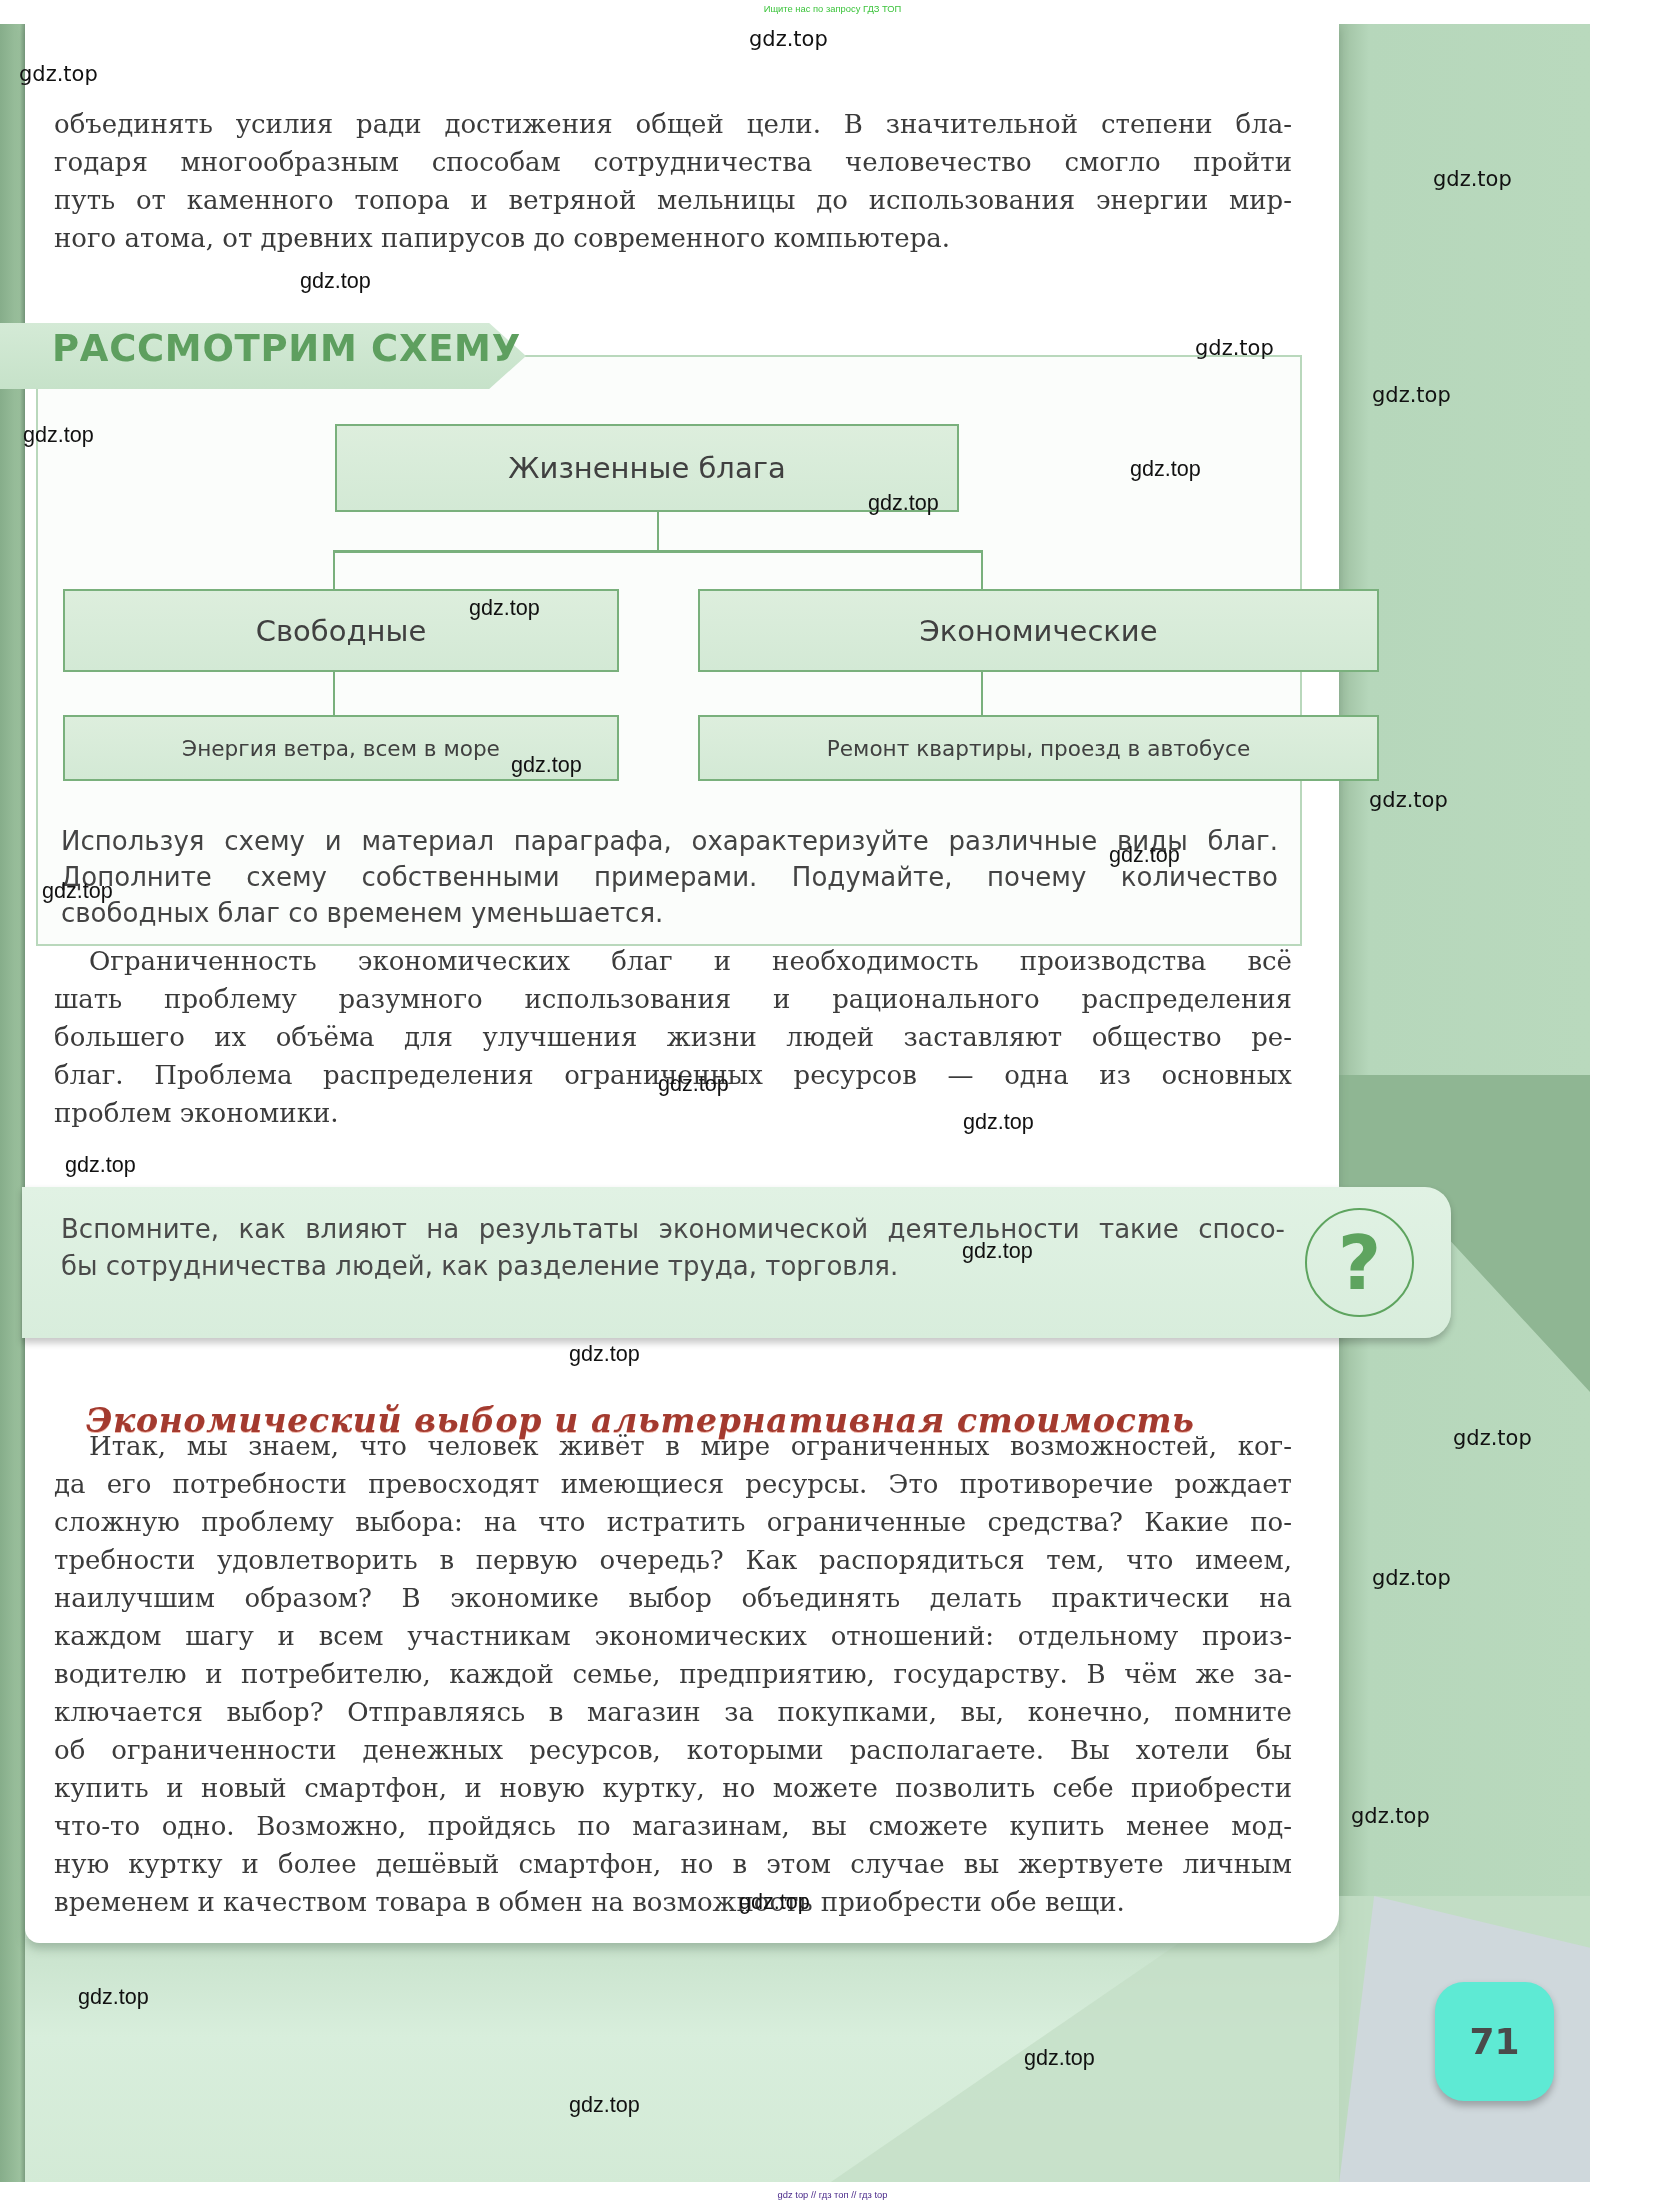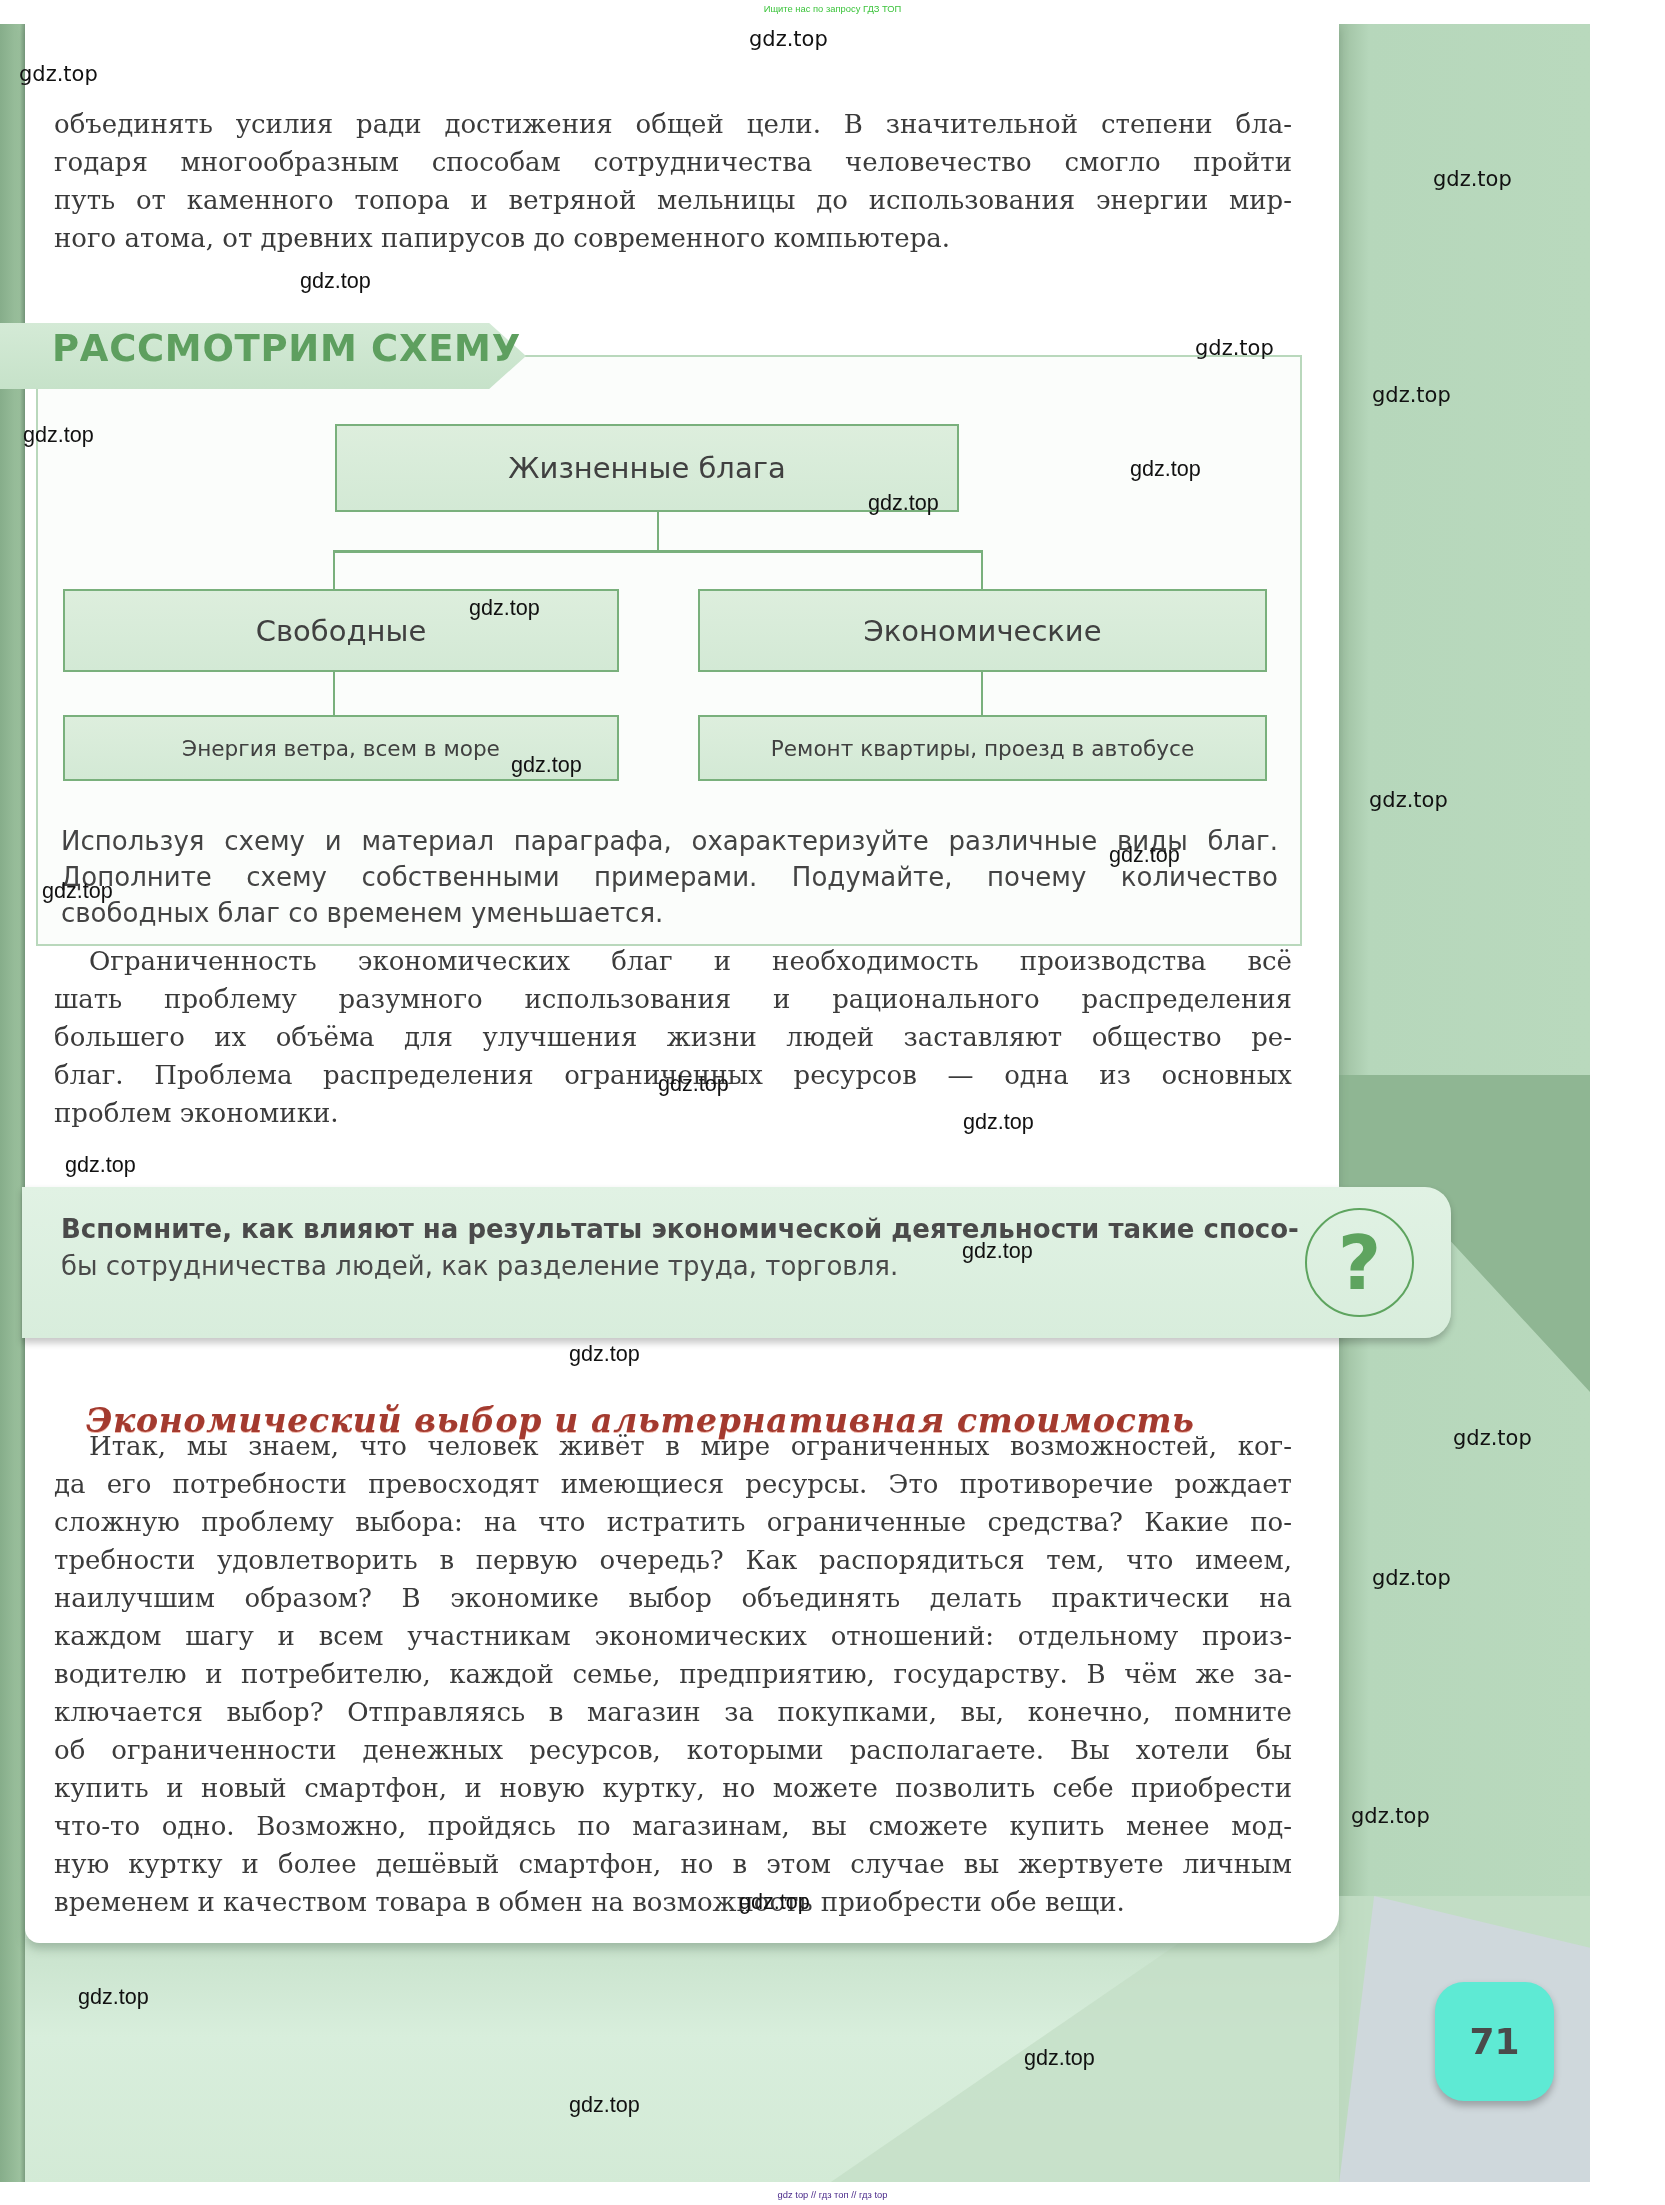--- a/index.html
+++ b/index.html
@@ -52,21 +52,21 @@
     border: 2.2px solid #b9d8bc; background: #fbfdfb; }
 
   .box { position: absolute; background: linear-gradient(180deg, #ddeedd, #d3e9d5);
     border: 2.9px solid #79b07c; box-sizing: border-box;
     display: flex; align-items: center; justify-content: center;
     font-family: "DejaVu Sans", sans-serif; color: #404040; }
   .box.root { left: 335px; top: 400px; width: 624px; height: 88px; font-size: 29px; }
   .box.cat { top: 565px; height: 83px; font-size: 29px; }
   .box.ex { top: 691px; height: 66px; font-size: 21.6px; }
   .box.left { left: 63px; width: 556px; }
-  .box.right { left: 698px; width: 569px; }
+  .box.right { left: 698px; width: 681px; }
   .conn { position: absolute; background: #79b07c; }
 
   .task-text { left: 61px; top: 783px; width: 1217px; font-family: "DejaVu Sans", sans-serif;
     font-size: 26px; color: #444; line-height: 36px; margin-top: 16px; }
 
   .qbox { left: 21.6px; top: 1163px; width: 1429px; height: 151px;
     background: linear-gradient(180deg, #e1f2e4, #d8eddc);
     border-radius: 0 26px 26px 0; box-shadow: 0 4.3px 7.2px rgba(0,0,0,.22); }
   .qtext { left: 61px; top: 1187px; width: 1224px; font-family: "DejaVu Sans", sans-serif;
     font-size: 26px; color: #4a4a4a; line-height: 37px; }
@@ -136,21 +136,21 @@
   <div class="abs para" style="left:54px; top:918px; width:1238px;">
     <span class="line" style="padding-left:35px;">Ограниченность экономических благ и необходимость производства всё</span>
     <span class="line">шать проблему разумного использования и рационального распределения</span>
     <span class="line">большего их объёма для улучшения жизни людей заставляют общество ре-</span>
     <span class="line">благ. Проблема распределения ограниченных ресурсов — одна из основных</span>
     <span class="line end">проблем экономики.</span>
   </div>
 
   <div class="abs qbox"></div>
   <div class="abs qtext">
-    <span class="line" style="height:37px;font-weight:bold;">Вспомните, как влияют на результаты экономической деятельности такие спосо-</span>
+    <span class="line" style="height:37px;">Вспомните, как влияют на результаты экономической деятельности такие спосо-</span>
     <span class="line end" style="height:37px;">бы сотрудничества людей, как разделение труда, торговля.</span>
   </div>
   <div class="abs qcircle">?</div>
 
   <div class="abs heading">Экономический выбор и альтернативная стоимость</div>
   <div class="abs para" style="left:54px; top:1403px; width:1238px;">
     <span class="line" style="padding-left:35px;">Итак, мы знаем, что человек живёт в мире ограниченных возможностей, ког-</span>
     <span class="line">да его потребности превосходят имеющиеся ресурсы. Это противоречие рождает</span>
     <span class="line">сложную проблему выбора: на что истратить ограниченные средства? Какие по-</span>
     <span class="line">требности удовлетворить в первую очередь? Как распорядиться тем, что имеем,</span>

